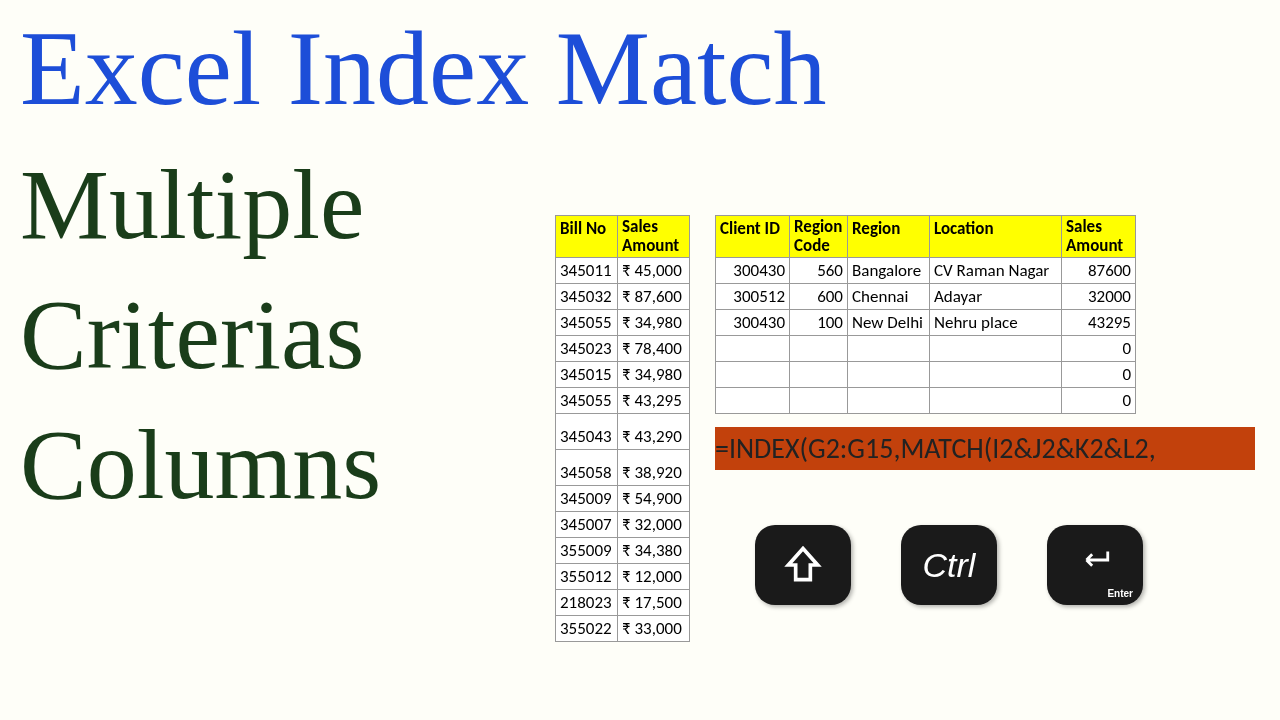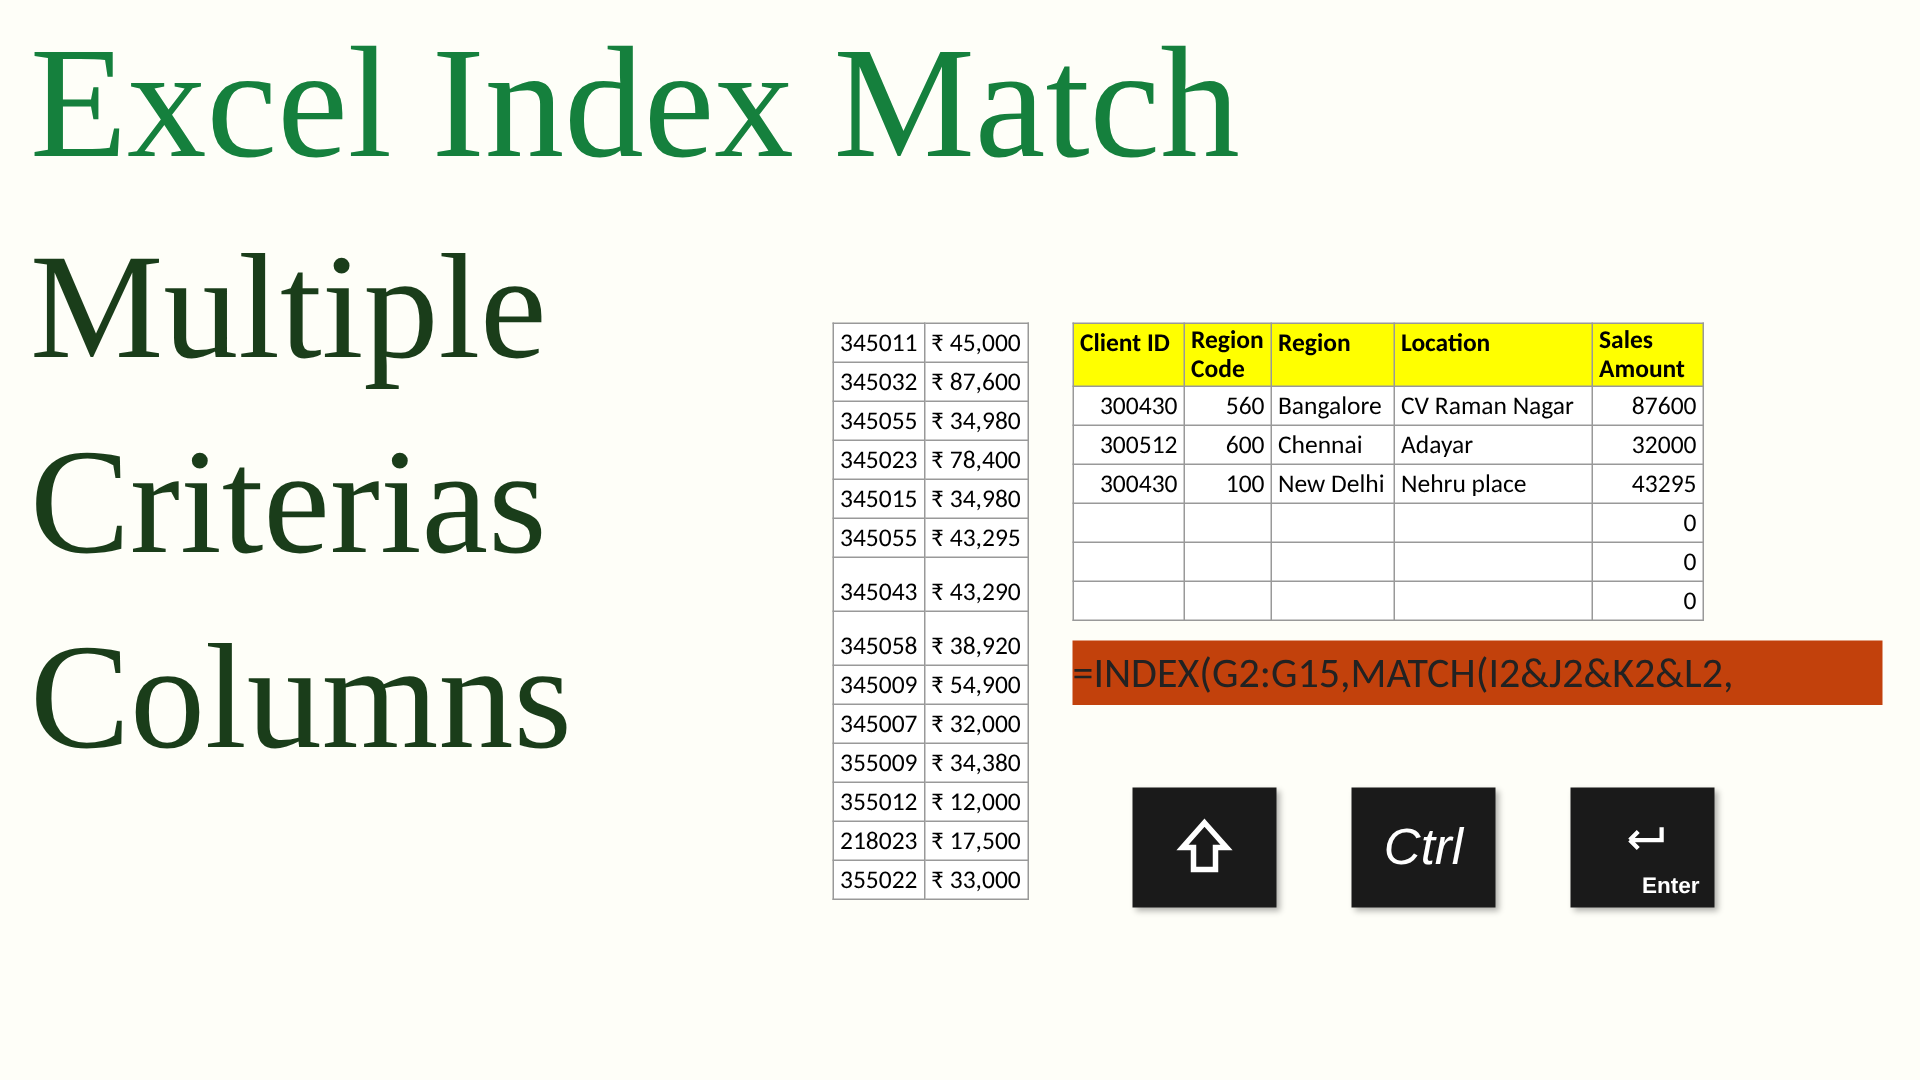--- a/index.html
+++ b/index.html
@@ -21,21 +21,21 @@
     color: #1a3d1a;
     font-size: 100px;
     line-height: 1.3;
     font-weight: 400;
   }
   .title-first {
     position: absolute;
     left: 20px;
     top: 5px;
     width: 1200px;
-    color: #15803d;
+    color: #1d4ed8;
     font-size: 106px;
     line-height: 1.2;
     font-weight: 400;
   }
   .tables-area {
     position: absolute;
     left: 555px;
     top: 215px;
     width: 720px;
     font-family: Calibri, Arial, sans-serif;
@@ -84,38 +84,38 @@
     position: absolute;
     left: 200px;
     top: 310px;
     display: flex;
     gap: 50px;
     align-items: flex-start;
   }
   .key {
     background: #1a1a1a;
     color: #fff;
-    border-radius: 0;
+    border-radius: 20px;
     width: 96px;
     height: 80px;
     display: flex;
     align-items: center;
     justify-content: center;
     font-family: Arial, sans-serif;
     font-size: 30px;
     box-shadow: 2px 2px 4px rgba(0,0,0,0.3);
     position: relative;
   }
   .key-ctrl { font-style: italic; font-size: 34px; }
   .key svg { width: 44px; height: 44px; }
   .key-enter-label {
     position: absolute;
     bottom: 6px;
     right: 10px;
-    font-size: 15px;
+    font-size: 10px;
     font-weight: bold;
     font-style: normal;
     margin-top: 16px;
   }
   .left-table tr { height: 24px; }
   .left-table tr.tall { height: 36px; }
   .right-table td.zero { text-align: right; }
 </style>
 </head>
 <body>
@@ -125,20 +125,24 @@
 <div class="title-area">
   <div class="title-line" style="margin-top:130px">Multiple</div>
   <div class="title-line">Criterias</div>
   <div class="title-line">Columns</div>
 </div>
 
 <div class="tables-area">
 
   <table class="left-table">
     <tbody>
+        <tr>
+      <th>Bill No</th>
+      <th style="line-height:1.1"><span>Sales<br>Amount</span></th>
+    </tr>
     <tr>
           <td>345011</td>
           <td>₹ 45,000</td>
         </tr>
     <tr>
           <td>345032</td>
           <td>₹ 87,600</td>
         </tr>
     <tr>
           <td>345055</td>

